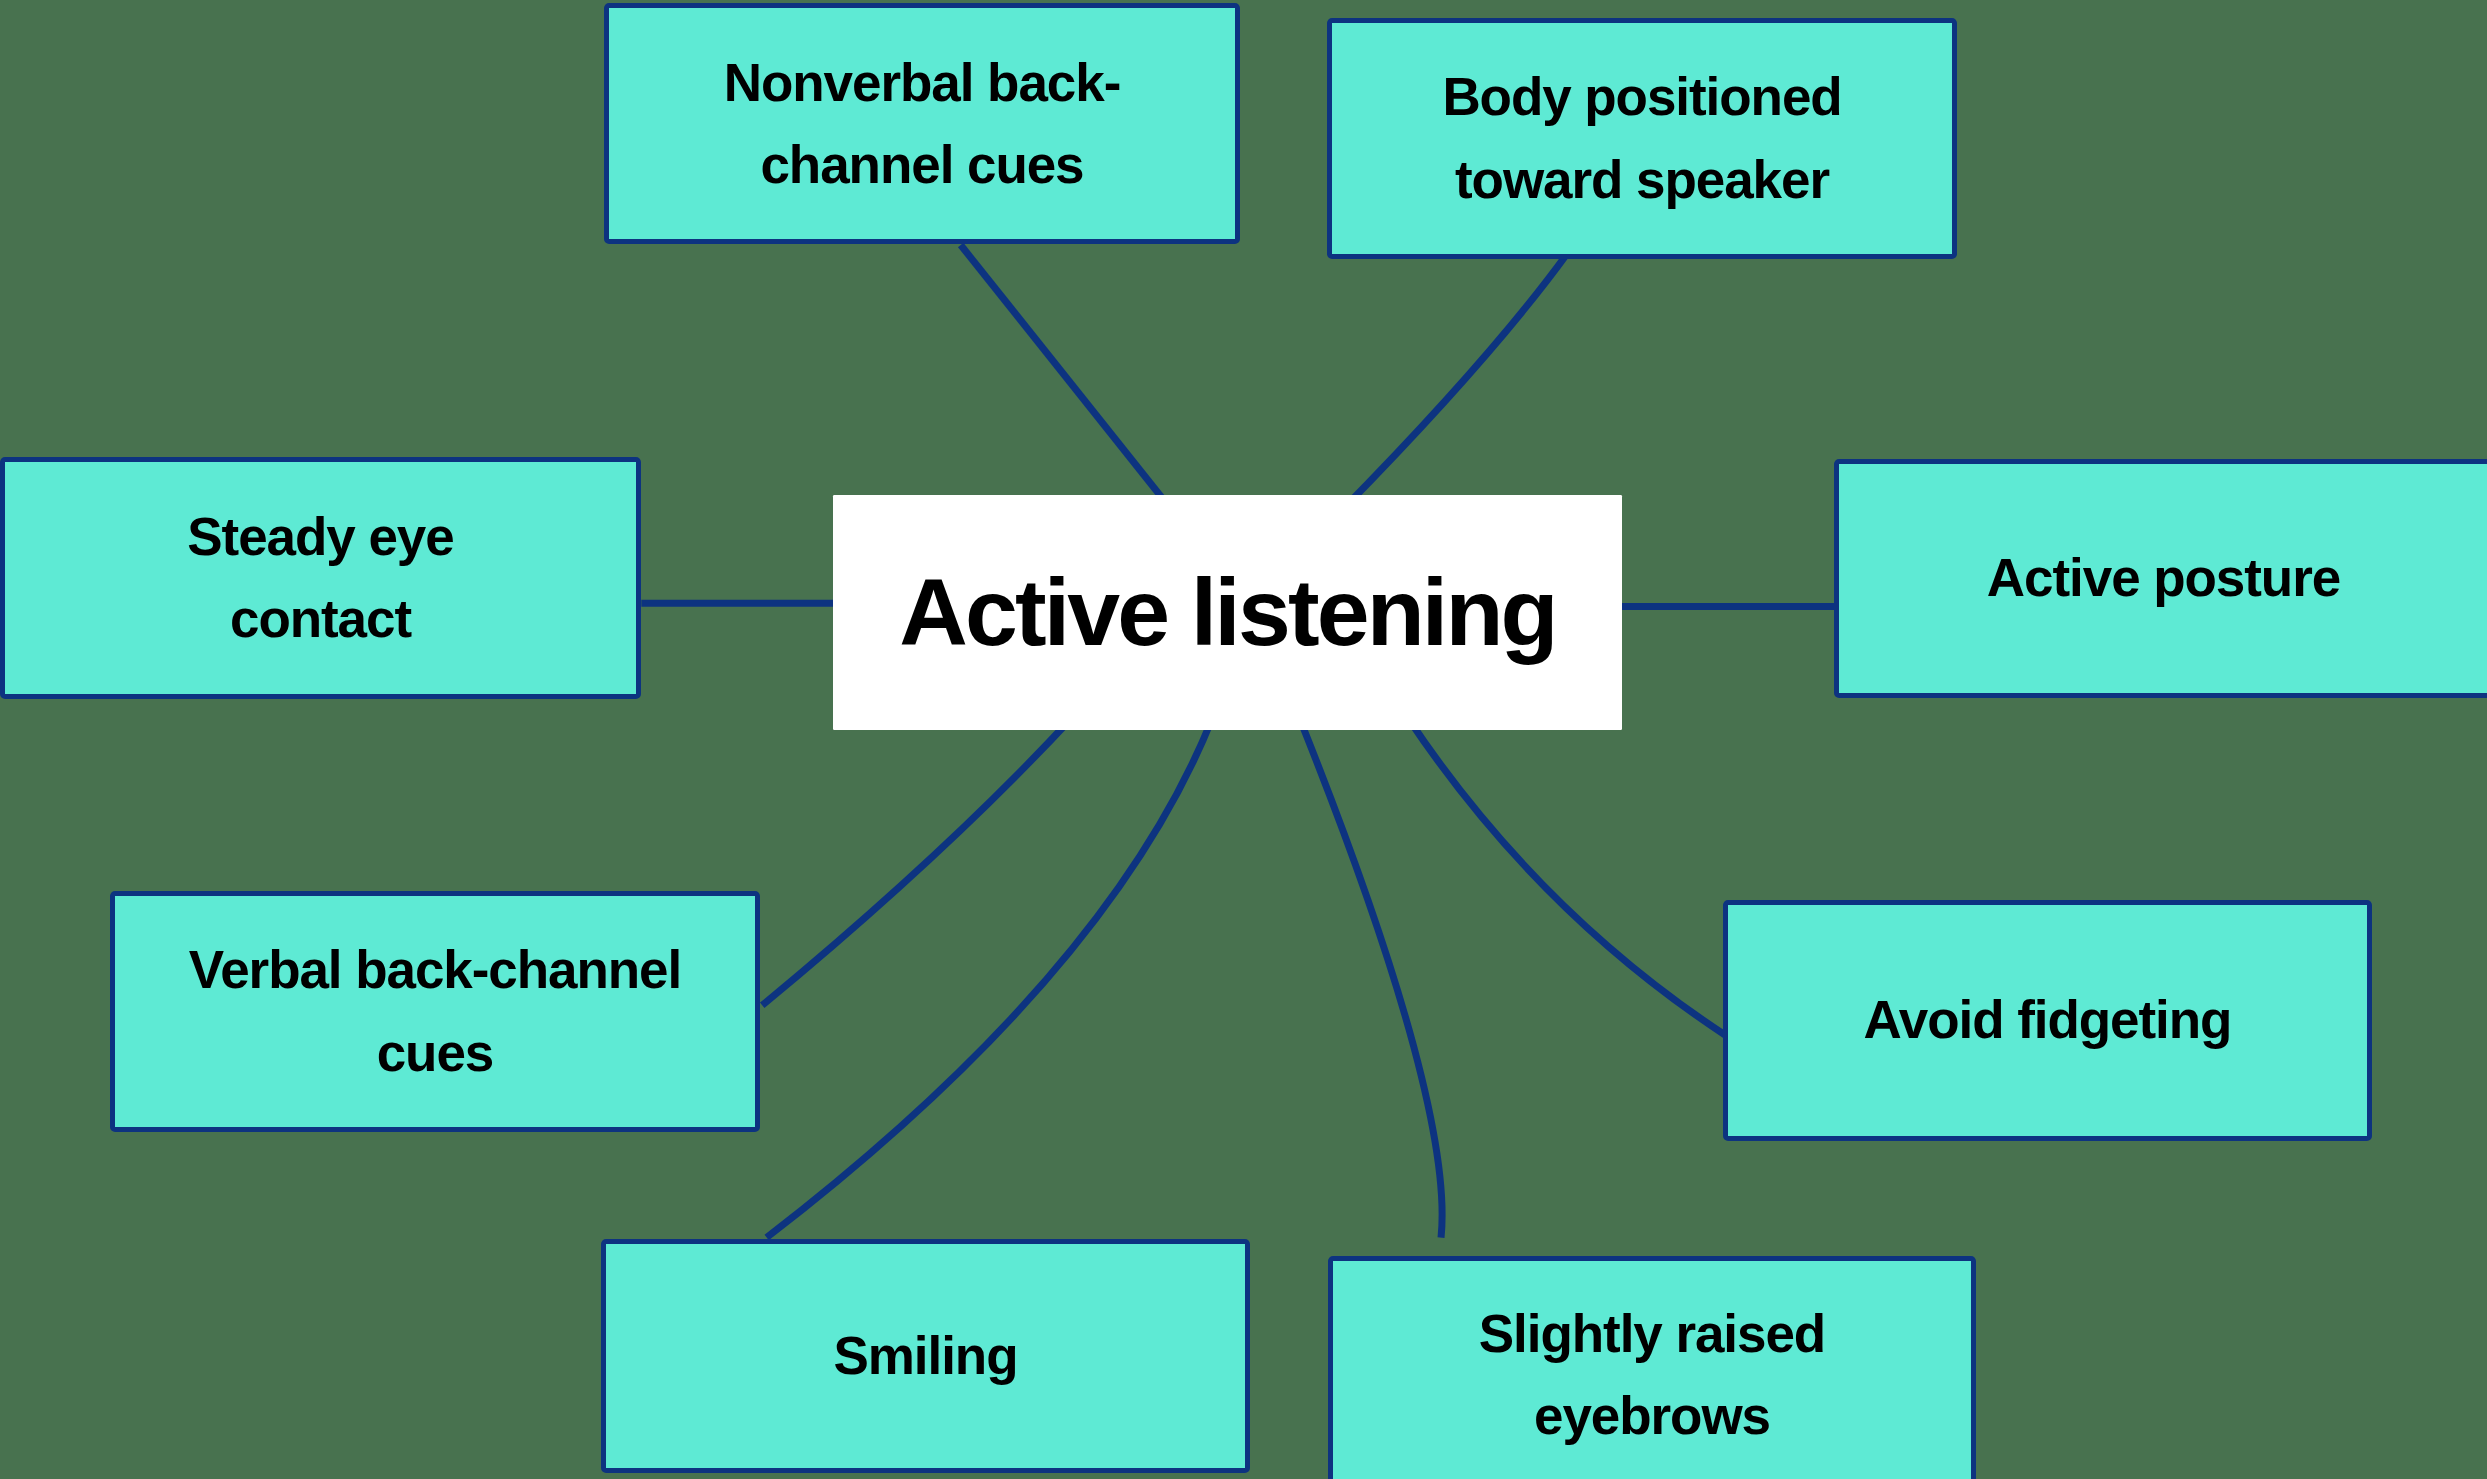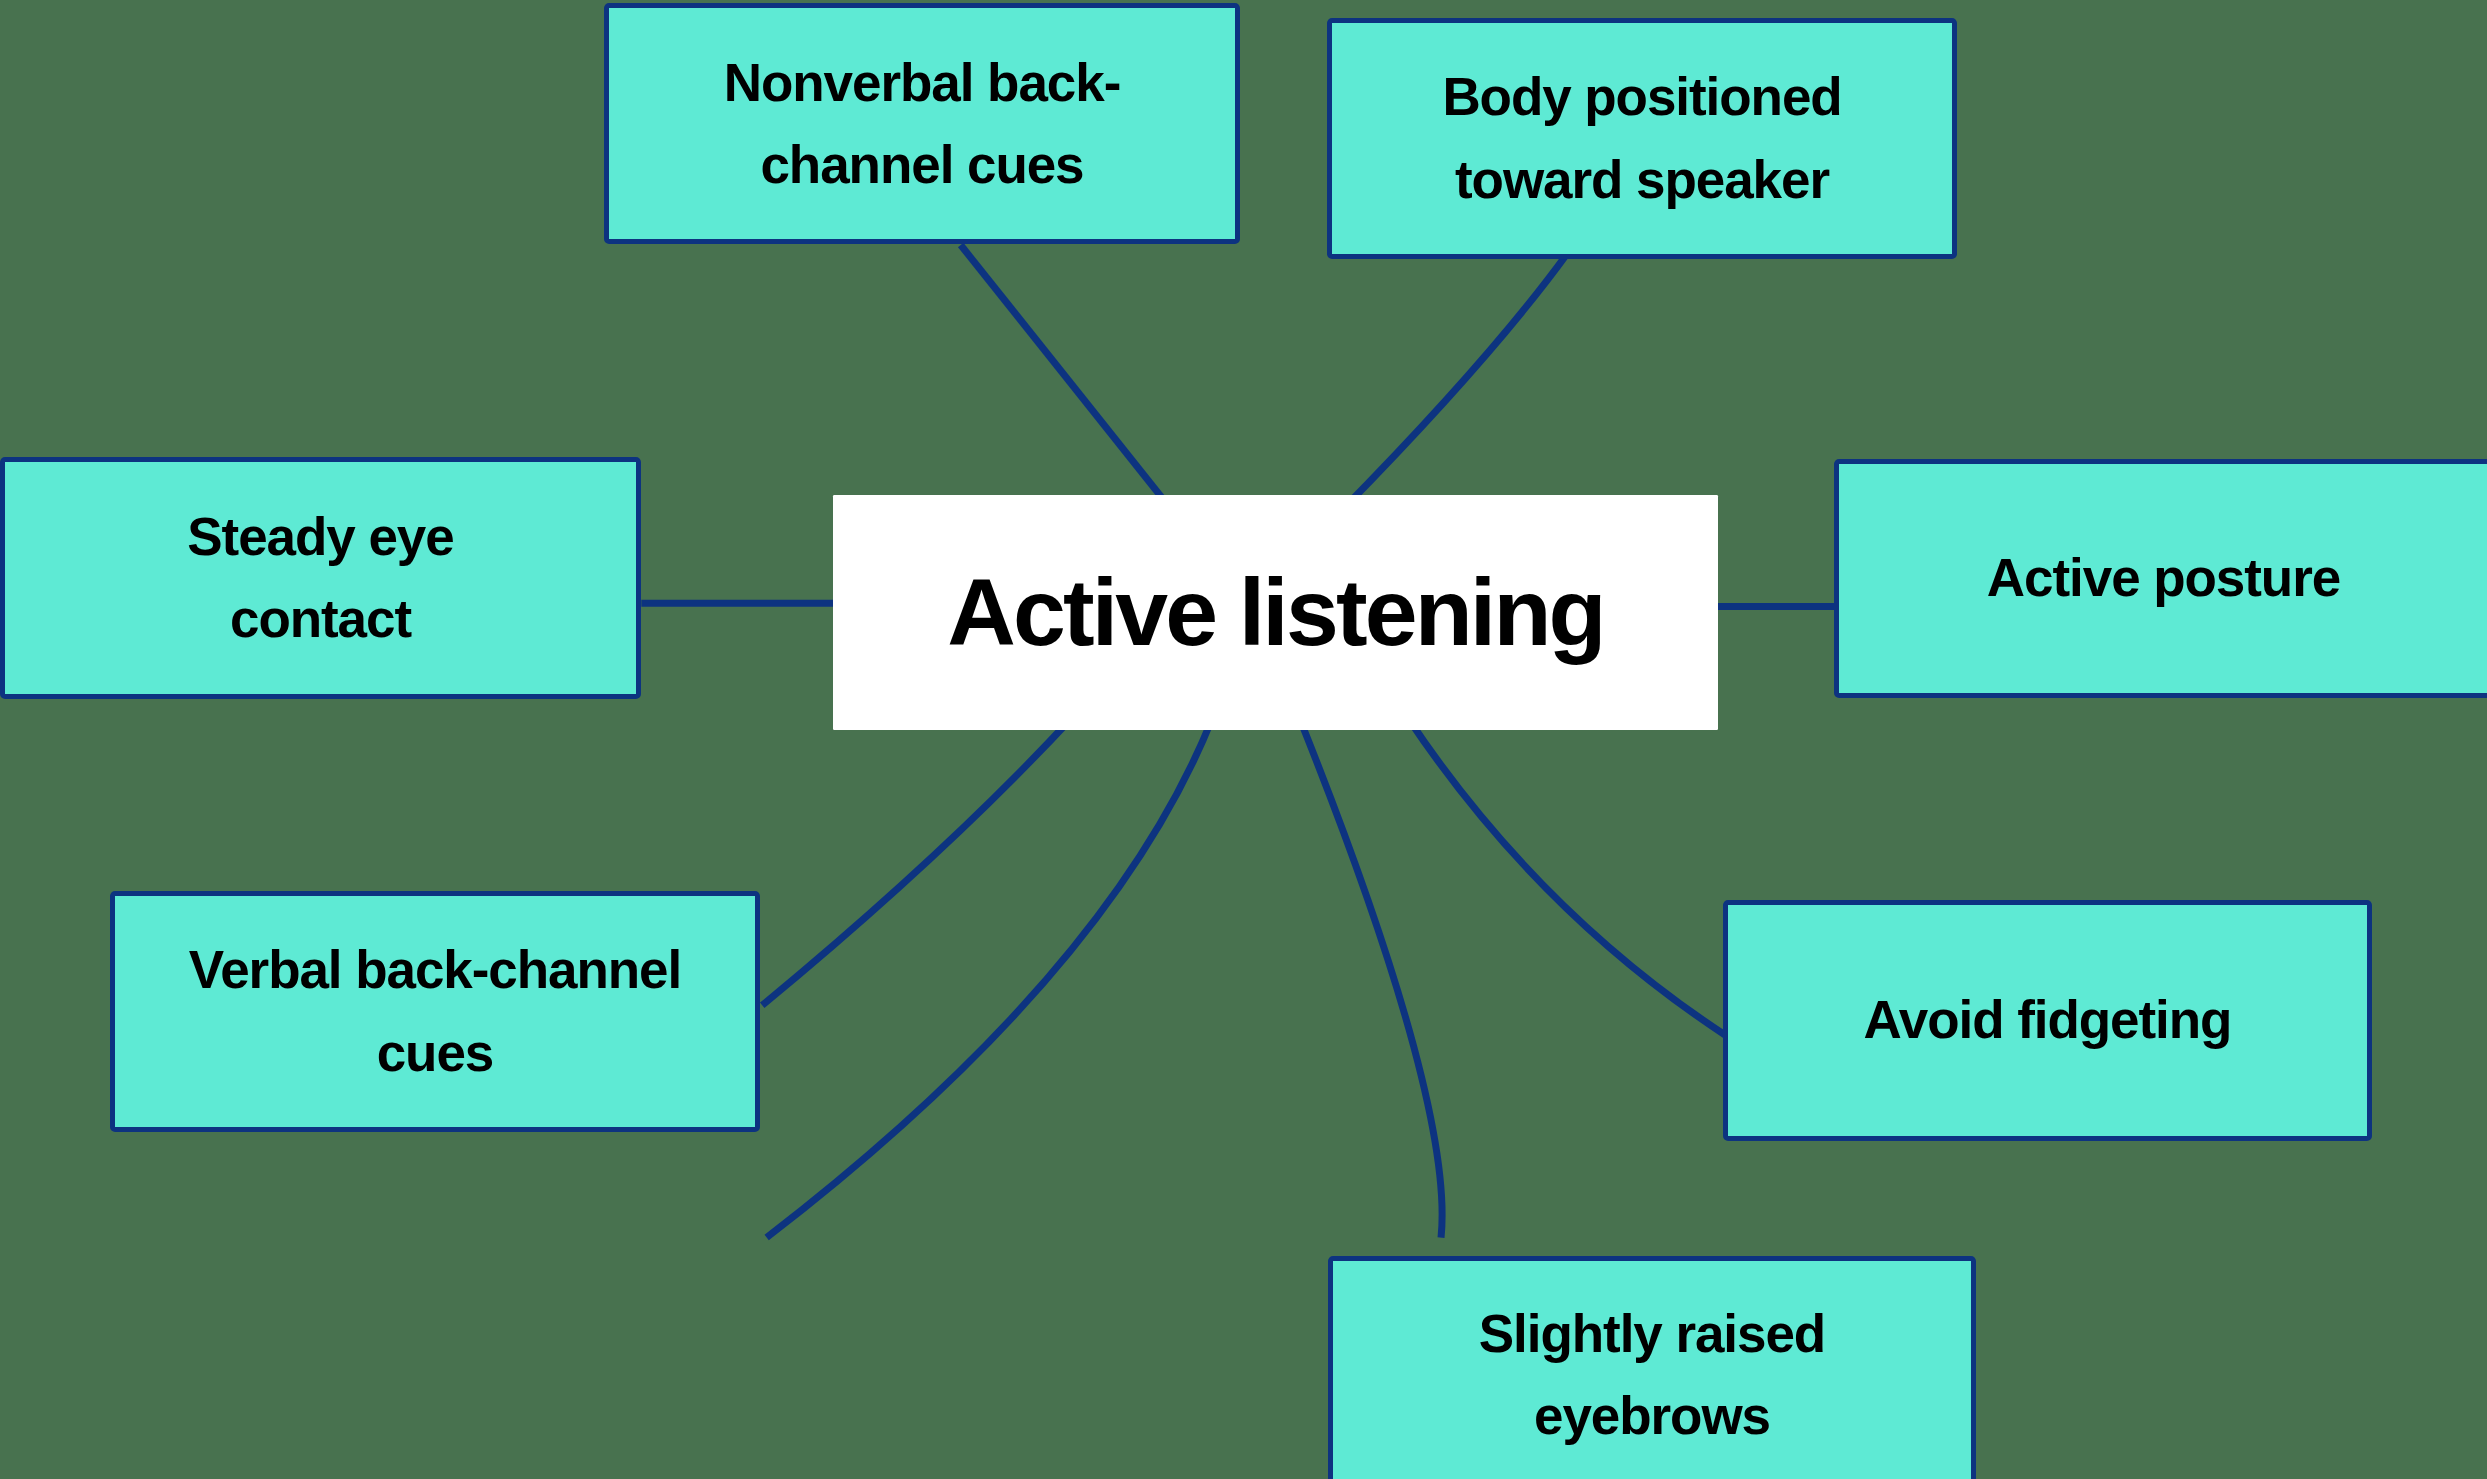--- a/index.html
+++ b/index.html
@@ -101,23 +101,26 @@
   </div>
 
   <div class="node" style="left:110px; top:891px; width:650px; height:241px; padding:0 32px;">
     <div class="label">Verbal back-channel cues</div>
   </div>
 
   <div class="node" style="left:1723px; top:900px; width:649px; height:241px; padding:0 25.5px;justify-content:flex-end;">
     <div class="label">Avoid fidgeting</div>
   </div>
 
+  <div class="node" style="left:601px; top:1239px; width:649px; height:234px; padding:0 25.5px;">
+    <div class="label">Smiling</div>
+  </div>
 
   <div class="node" style="left:1328px; top:1239px; width:648px; height:238px; padding:0 64px;margin-top:17px;">
     <div class="label">Slightly raised eyebrows</div>
   </div>
 
-  <div class="center-node" style="left:833px; top:495px; width:885px; height:235px;">
+  <div class="center-node" style="left:833px; top:495px; width:789px; height:235px;">
     <div class="label">Active listening</div>
   </div>
 
 </div>
 
 
 </body></html>

